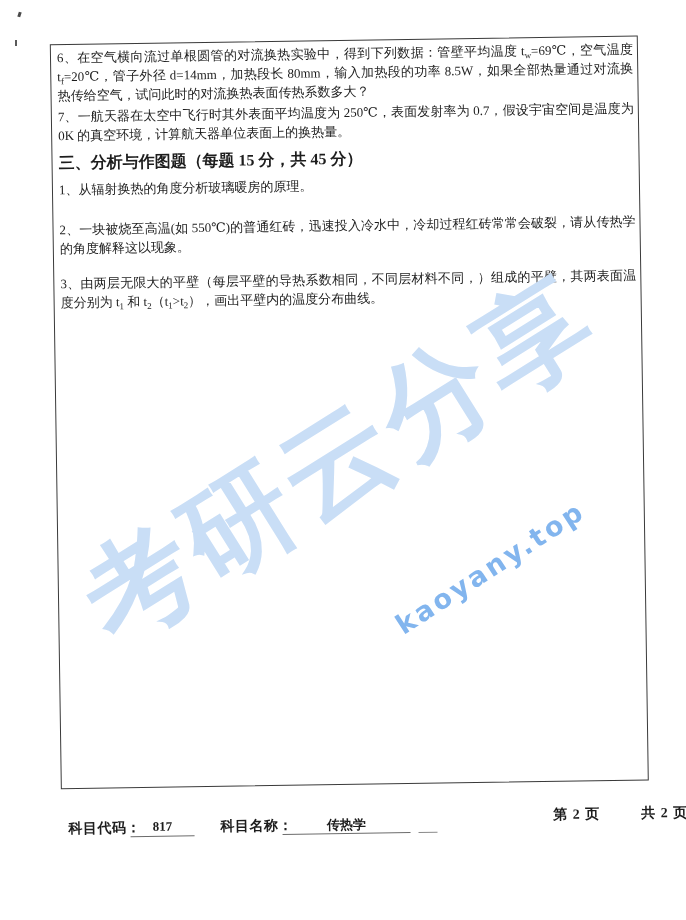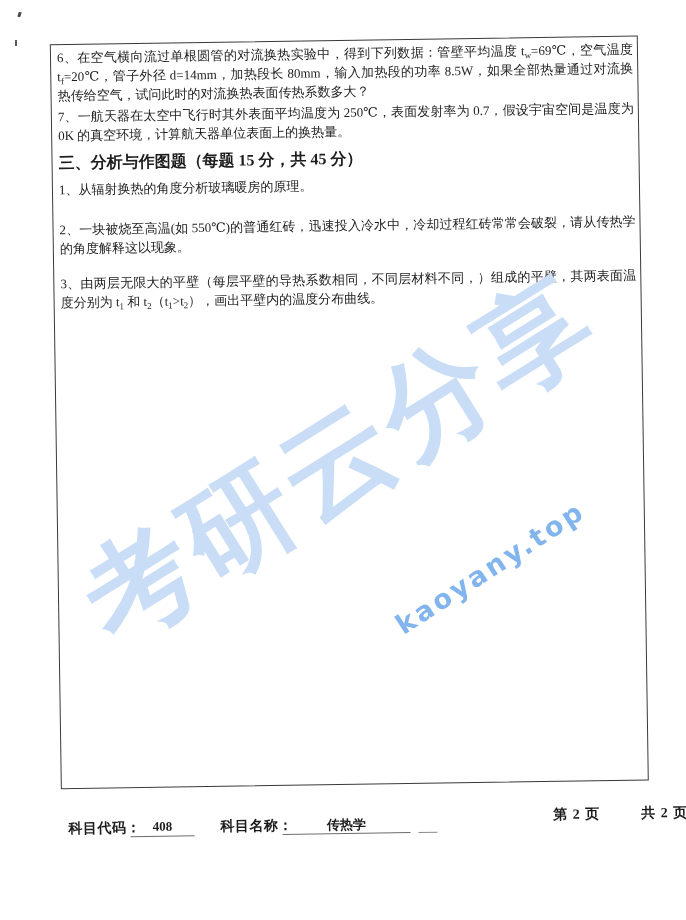--- a/index.html
+++ b/index.html
@@ -108,21 +108,21 @@
         <p class="a1"><span>1、从辐射换热的角度分析玻璃暖房的原理。</span></p>
 
         <p class="a2"><span>2、一块被烧至高温(如 550℃)的普通红砖，迅速投入冷水中，冷却过程红砖常常会破裂，请从传热学的角度解释这以现象。</span></p>
 
         <p class="a3"><span>3、由两层无限大的平壁（每层平壁的导热系数相同，不同层材料不同，）组成的平壁，其两表面温度分别为 t</span><sub>1</sub><span> 和 t</span><sub>2</sub><span>（t</span><sub>1</sub><span>&gt;t</span><sub>2</sub><span>），画出平壁内的温度分布曲线。</span></p>
 
       </div>
     </div>
 
     <span class="footer-label" style="left:63px; top:816px;">科目代码：</span>
-    <span class="blank-line" style="left:125px; top:816px; width:64px;">408</span>
+    <span class="blank-line" style="left:125px; top:816px; width:64px;">817</span>
     <span class="footer-label" style="left:215px; top:816px;">科目名称：</span>
     <span class="blank-line" style="left:277px; top:816px; width:128px;">传热学</span>
     <span class="blank-extra" style="left:413px; top:816px; width:19px;"></span>
     <span class="page-num" style="left:548px; top:809px;text-align:center;">第 2 页</span>
     <span class="page-num" style="left:636px; top:809px;">共 2 页</span>
 
   </div>
 
   <div class="wm-brand" style="color: rgb(201, 222, 246);">考研云分享</div>
   <div class="wm-site" style="color: rgb(130, 181, 238);">kaoyany.top</div>

